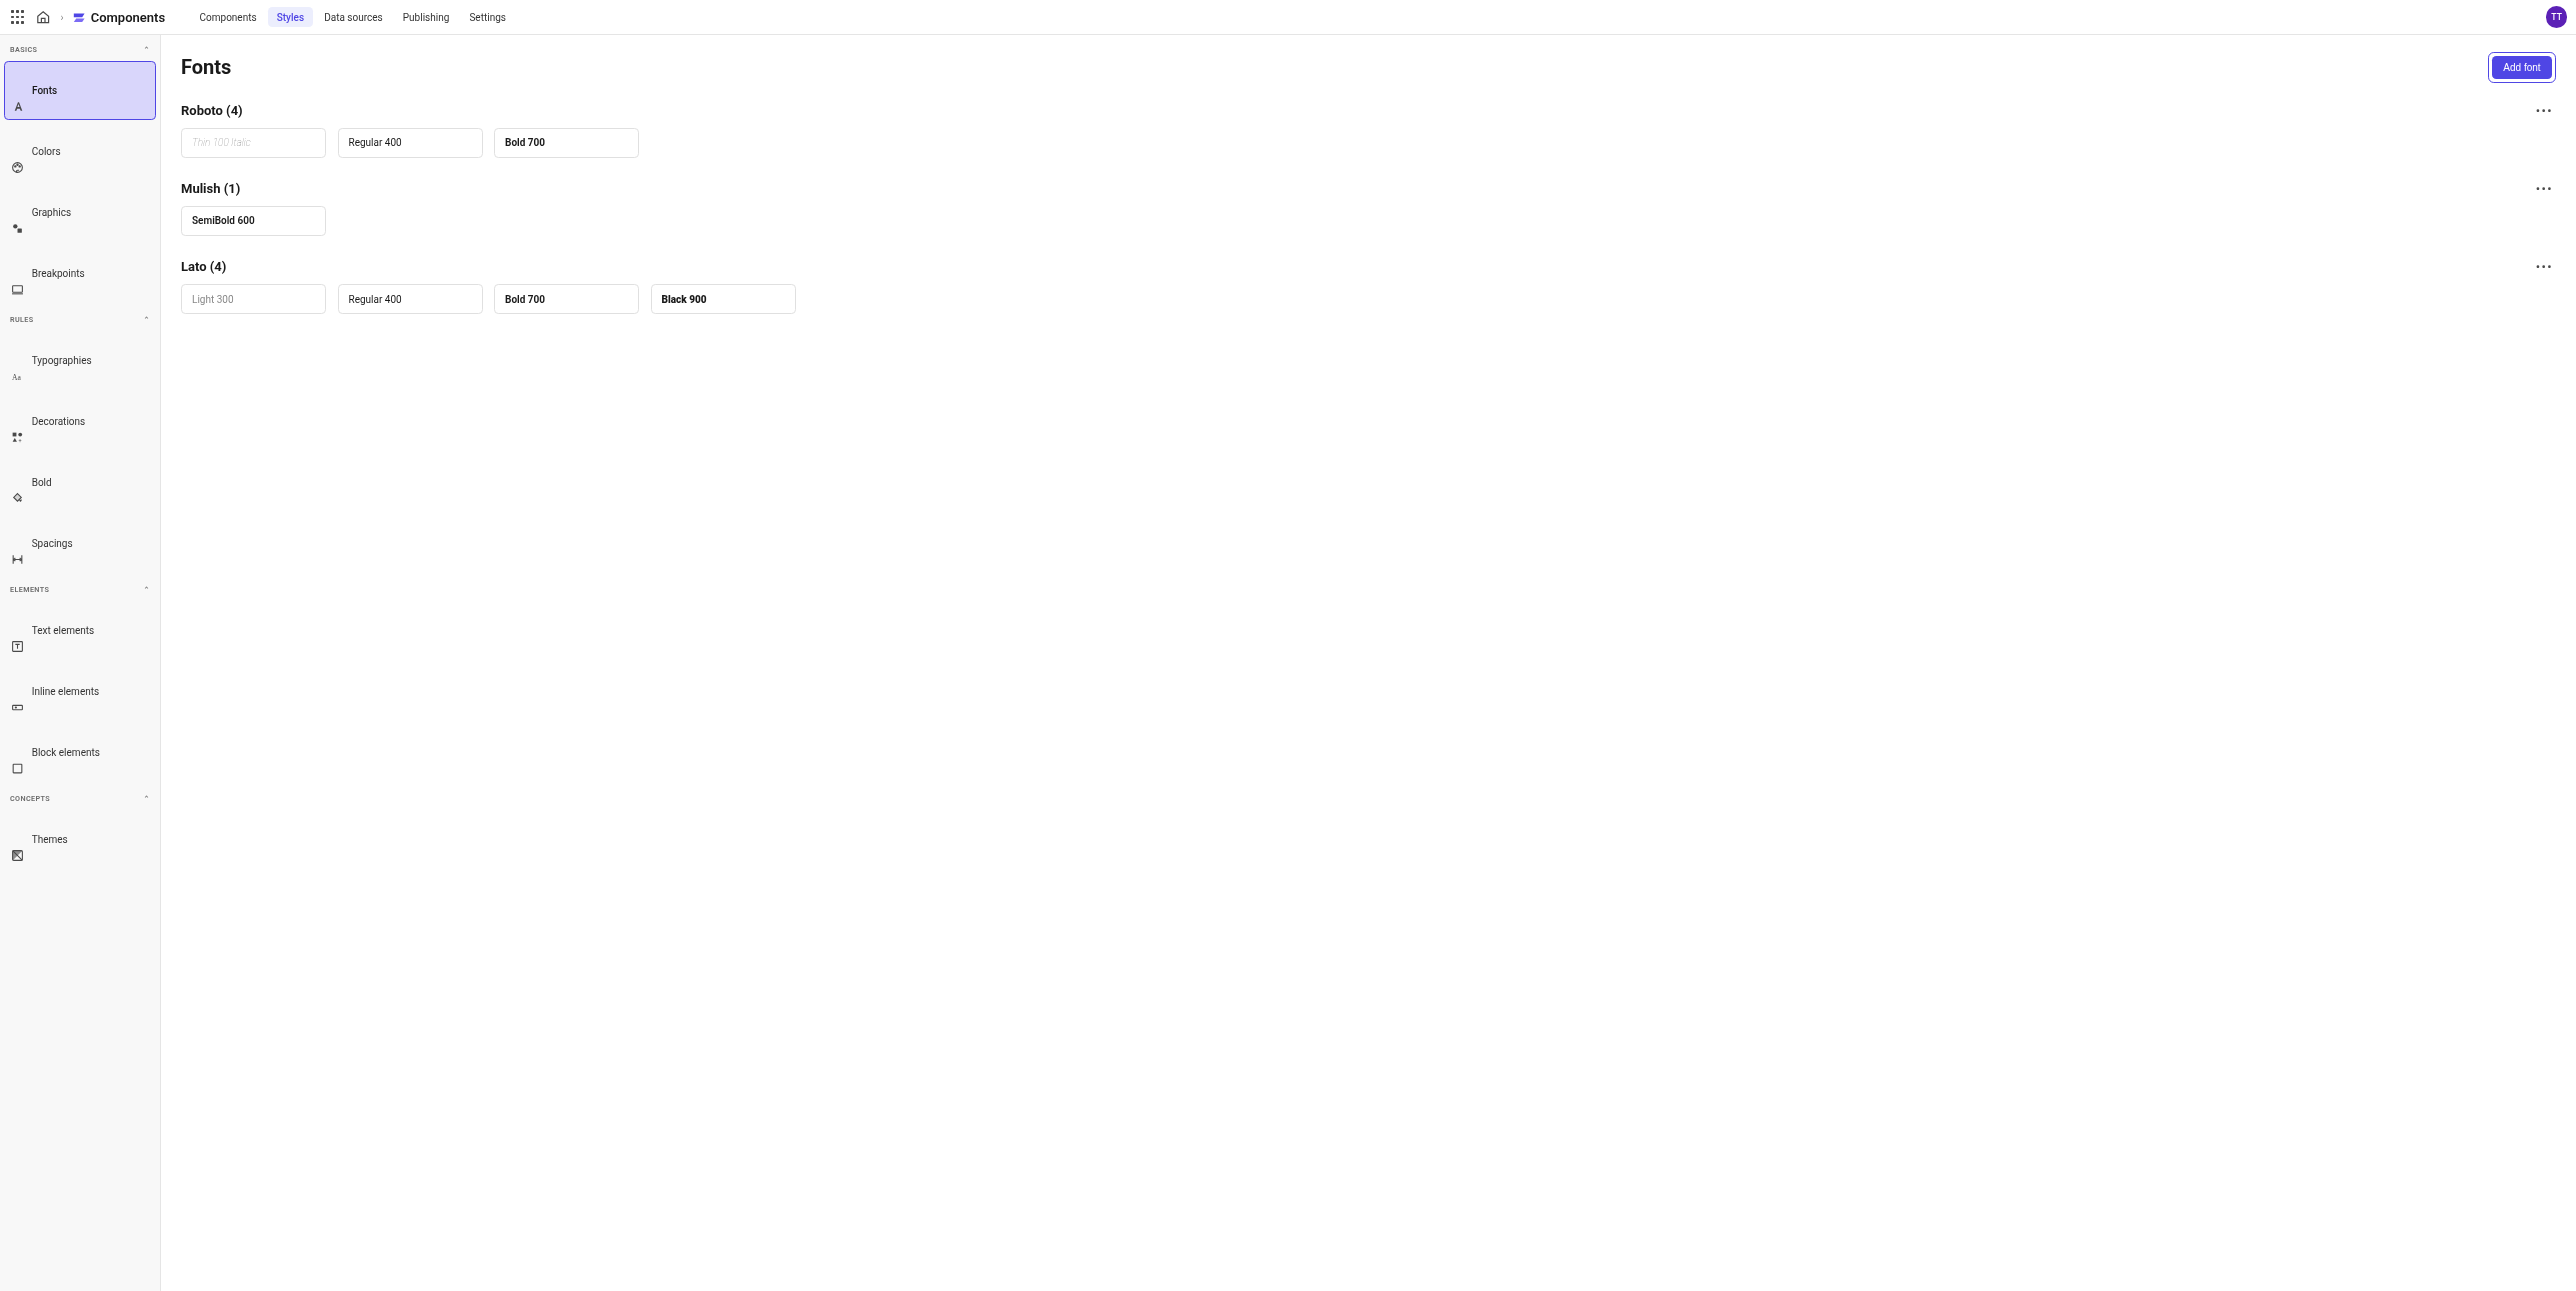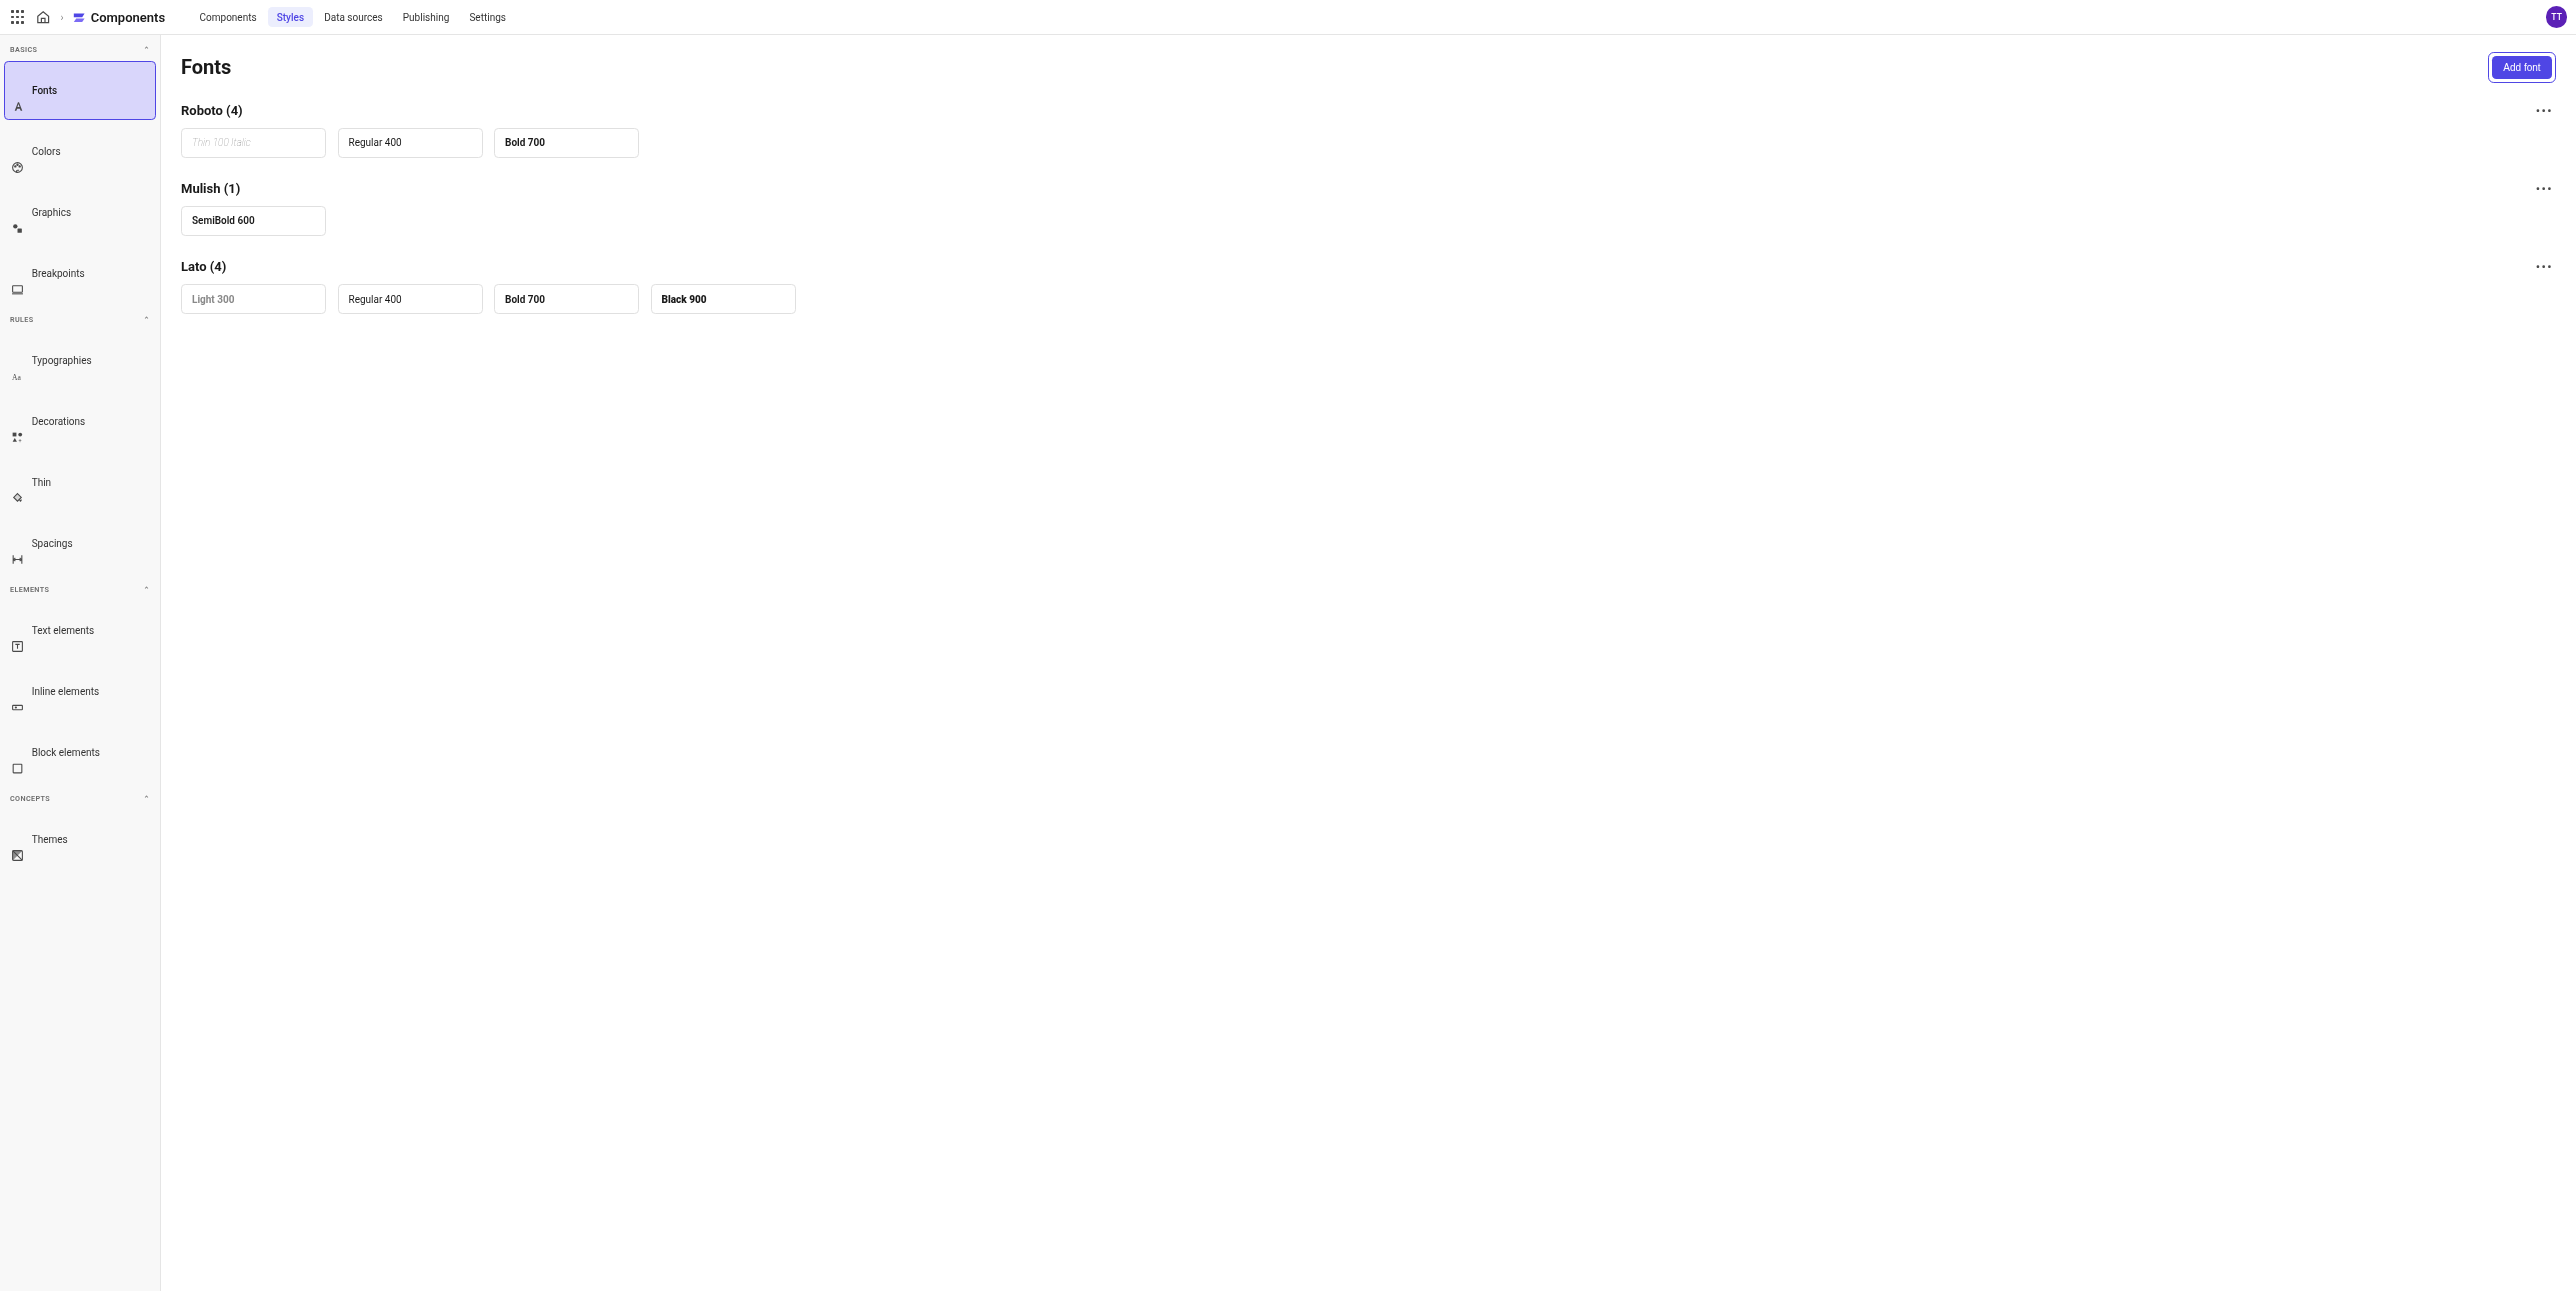--- a/index.html
+++ b/index.html
@@ -57,21 +57,21 @@
   .font-group-header { display: flex; align-items: center; justify-content: space-between; margin-bottom: 10px; }
   .font-name { font-size: 13px; font-weight: 700; }
   .more-btn { color: #4a4a4a; cursor: pointer; font-size: 13px; letter-spacing: 1.4px; padding: 0 2.9px; }
 
   .variants { display: flex; flex-wrap: wrap; gap: 11.5px; }
   .variant {
     width: 145px; padding: 8.6px 10px; border: 0.7px solid #e0e0e0; border-radius: 4.3px;
     font-size: 10px; background: #fff; cursor: pointer;
   }
   .w100 { font-weight: 100; font-style: italic; color: #888; }
-  .w300 { font-weight: 700; color: #888; }
+  .w300 { font-weight: 400; color: #888; }
   .w400 { font-weight: 400; }
   .w600 { font-weight: 600; }
   .w700 { font-weight: 700; }
   .w900 { font-weight: 900; }
 </style>
 </head>
 <body>
 
 <div class="header">
   <div class="header-left">
@@ -185,21 +185,21 @@
         </span>
         <span>Decorations</span>
       </div>
       <div class="nav-item">
         <span class="nav-icon">
           <svg viewBox="0 0 24 24" width="13" height="13" fill="none" stroke="currentColor" stroke-width="2">
             <path d="M12 3l7 7-7 7-7-7z" fill="currentColor" fill-opacity="0.2"></path>
             <path d="M19 14c0 2-1.5 3-1.5 3s-1.5-1-1.5-3"></path>
           </svg>
         </span>
-        <span>Thin</span>
+        <span>Bold</span>
       </div>
       <div class="nav-item">
         <span class="nav-icon">
           <svg viewBox="0 0 24 24" width="13" height="13" fill="none" stroke="currentColor" stroke-width="2">
             <path d="M4 4v16M20 4v16M7 12h10M8 9l-3 3 3 3M16 9l3 3-3 3"></path>
           </svg>
         </span>
         <span>Spacings</span>
       </div>
       <div class="section-header">

